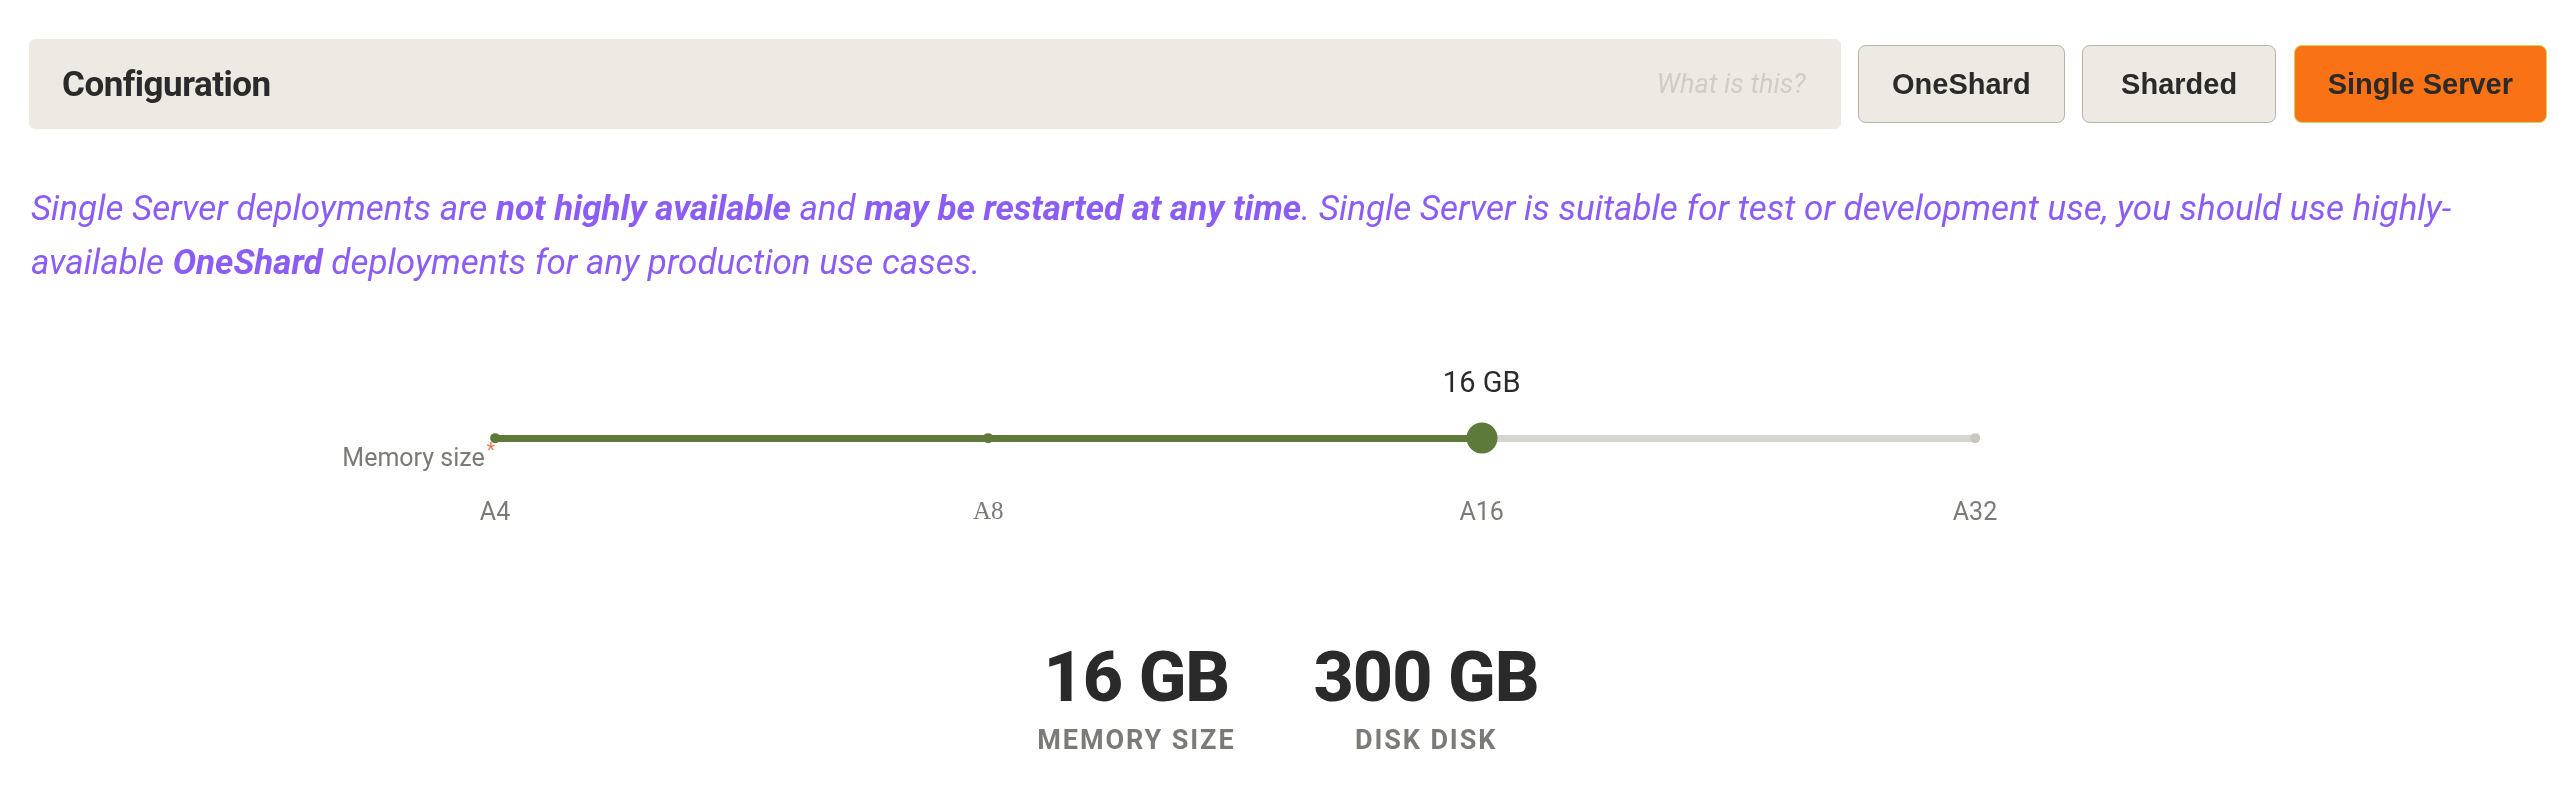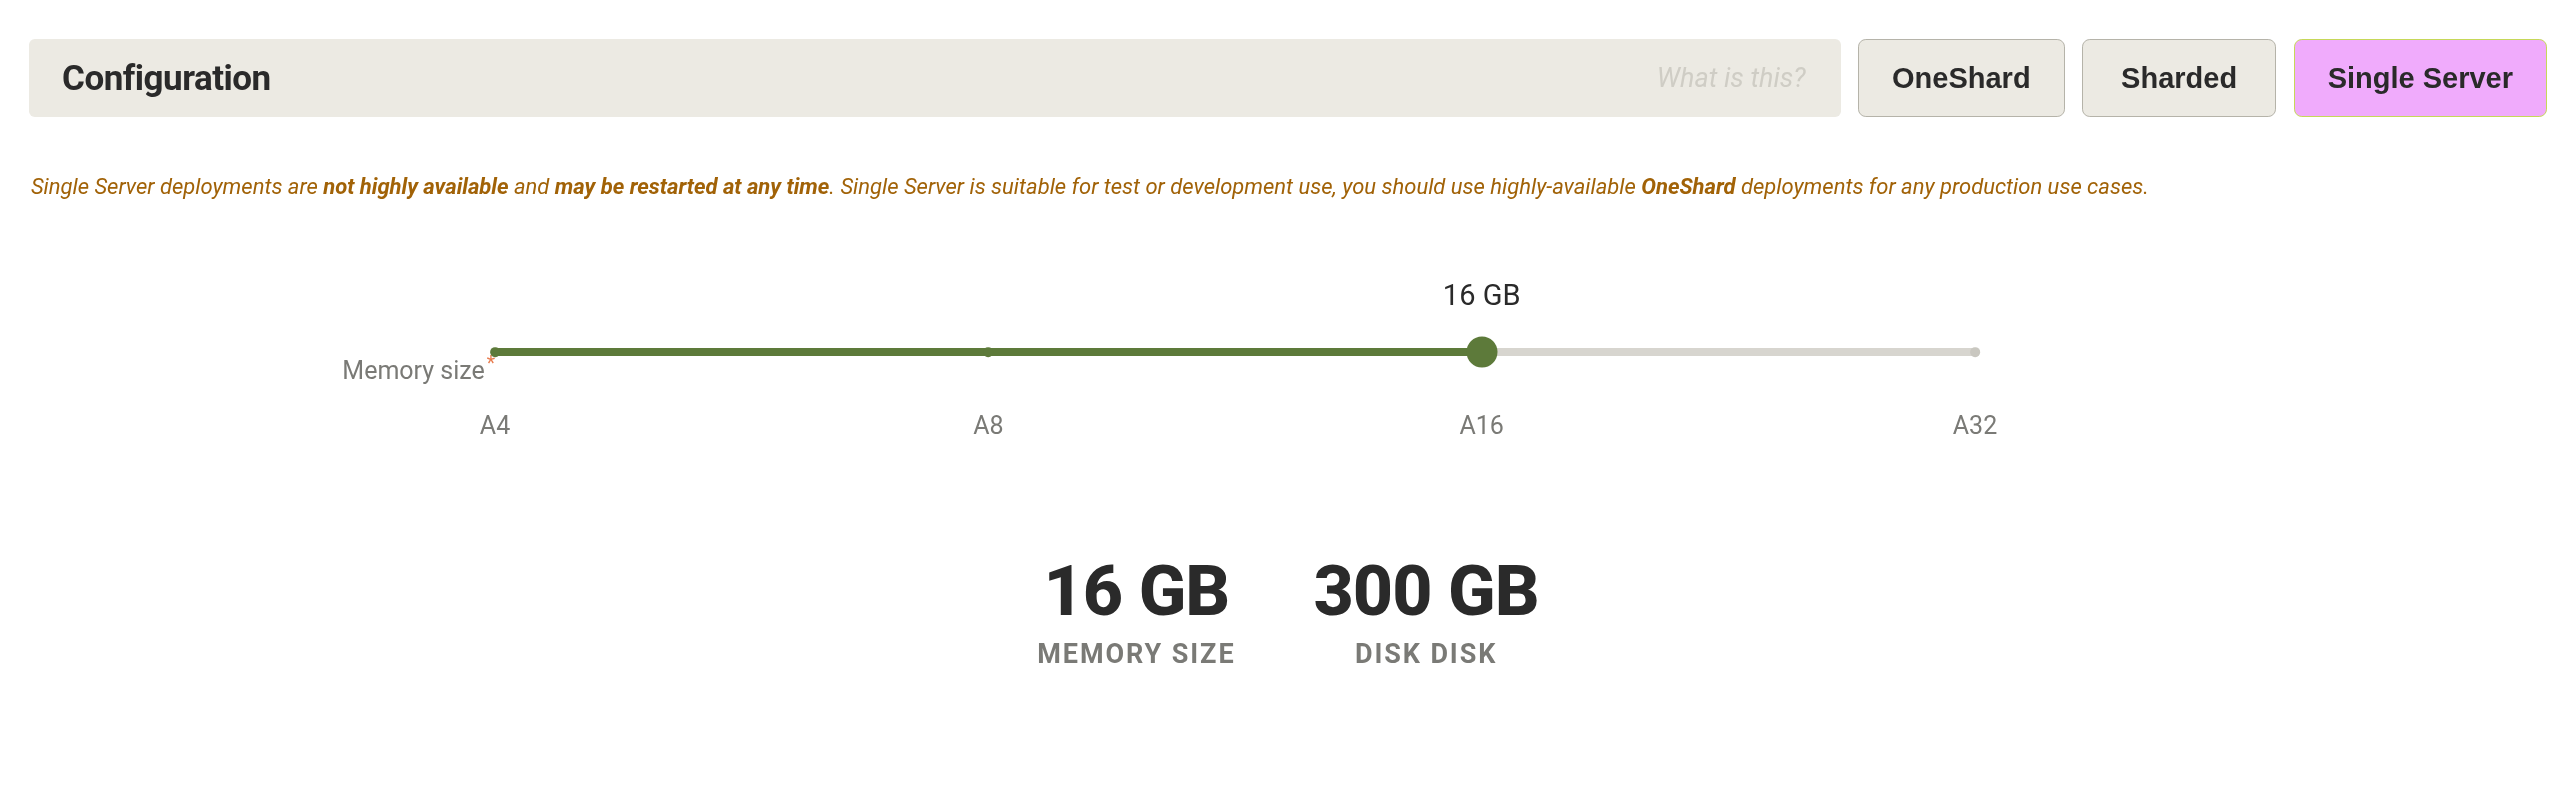--- a/index.html
+++ b/index.html
@@ -17,21 +17,21 @@
   .header-bar {
     display: flex;
     align-items: center;
     gap: 17.5px;
     margin-bottom: 53px;
   }
   .title-block {
     flex: 1;
     background: #eceae3;
     border-radius: 5.8px;
-    height: 78px;
+    height: 90px;
     display: flex;
     align-items: center;
     justify-content: space-between;
     padding: 0 29px 0 33px;
   }
   .title-text {
     font-size: 35px;
     font-weight: 700;
     letter-spacing: -0.5px;
     color: #2a2a2a;
@@ -51,27 +51,27 @@
     font-weight: 700;
     color: #2a2a2a;
     padding: 0 33px;
     cursor: pointer;
     display: flex;
     align-items: center;
     justify-content: center;
     min-width: 194px;
   }
   .btn.active {
-    background: #f0abfc;
+    background: #f97316;
     border-color: #c6d859;
   }
   .description {
-    font-size: 22px;
+    font-size: 35px;
     font-style: italic;
-    color: #a16207;
+    color: #8b5cf6;
     line-height: 1.55;
     margin-bottom: 78px;
     padding: 0 1.9px;
   }
   .description b {
     font-weight: 700;
   }
   .row {
     display: flex;
     align-items: flex-start;
@@ -204,21 +204,21 @@
       <div class="slider-track">
         <div class="slider-fill" id="slider-fill" style="width: 66.6667%;"></div>
         <div class="slider-dot" id="dot-0" style="left: 0%;"></div>
         <div class="slider-dot" id="dot-1" style="left: 33.3333%;"></div>
         <div class="slider-dot" id="dot-2" style="left: 66.6667%;"></div>
         <div class="slider-dot inactive" id="dot-3" style="left: 100%;"></div>
         <div class="slider-thumb" id="slider-thumb" style="left: 66.6667%;"></div>
       </div>
       <div class="slider-ticks">
         <span class="slider-tick" id="tick-0" style="left: 0%;">A4</span>
-        <span class="slider-tick" id="tick-1" style="left: 33.3333%;">A8</span>
+        <span class="slider-tick" id="tick-1" style="left: 33.3333%; font-family: Liberation Serif, serif;">A8</span>
         <span class="slider-tick" id="tick-2" style="left: 66.6667%;">A16</span>
         <span class="slider-tick" id="tick-3" style="left: 100%;">A32</span>
       </div>
     </div>
   </div>
 
   <div class="stats">
     <div class="stat">
       <div class="stat-value">16 GB</div>
       <div class="stat-label">MEMORY SIZE</div>

